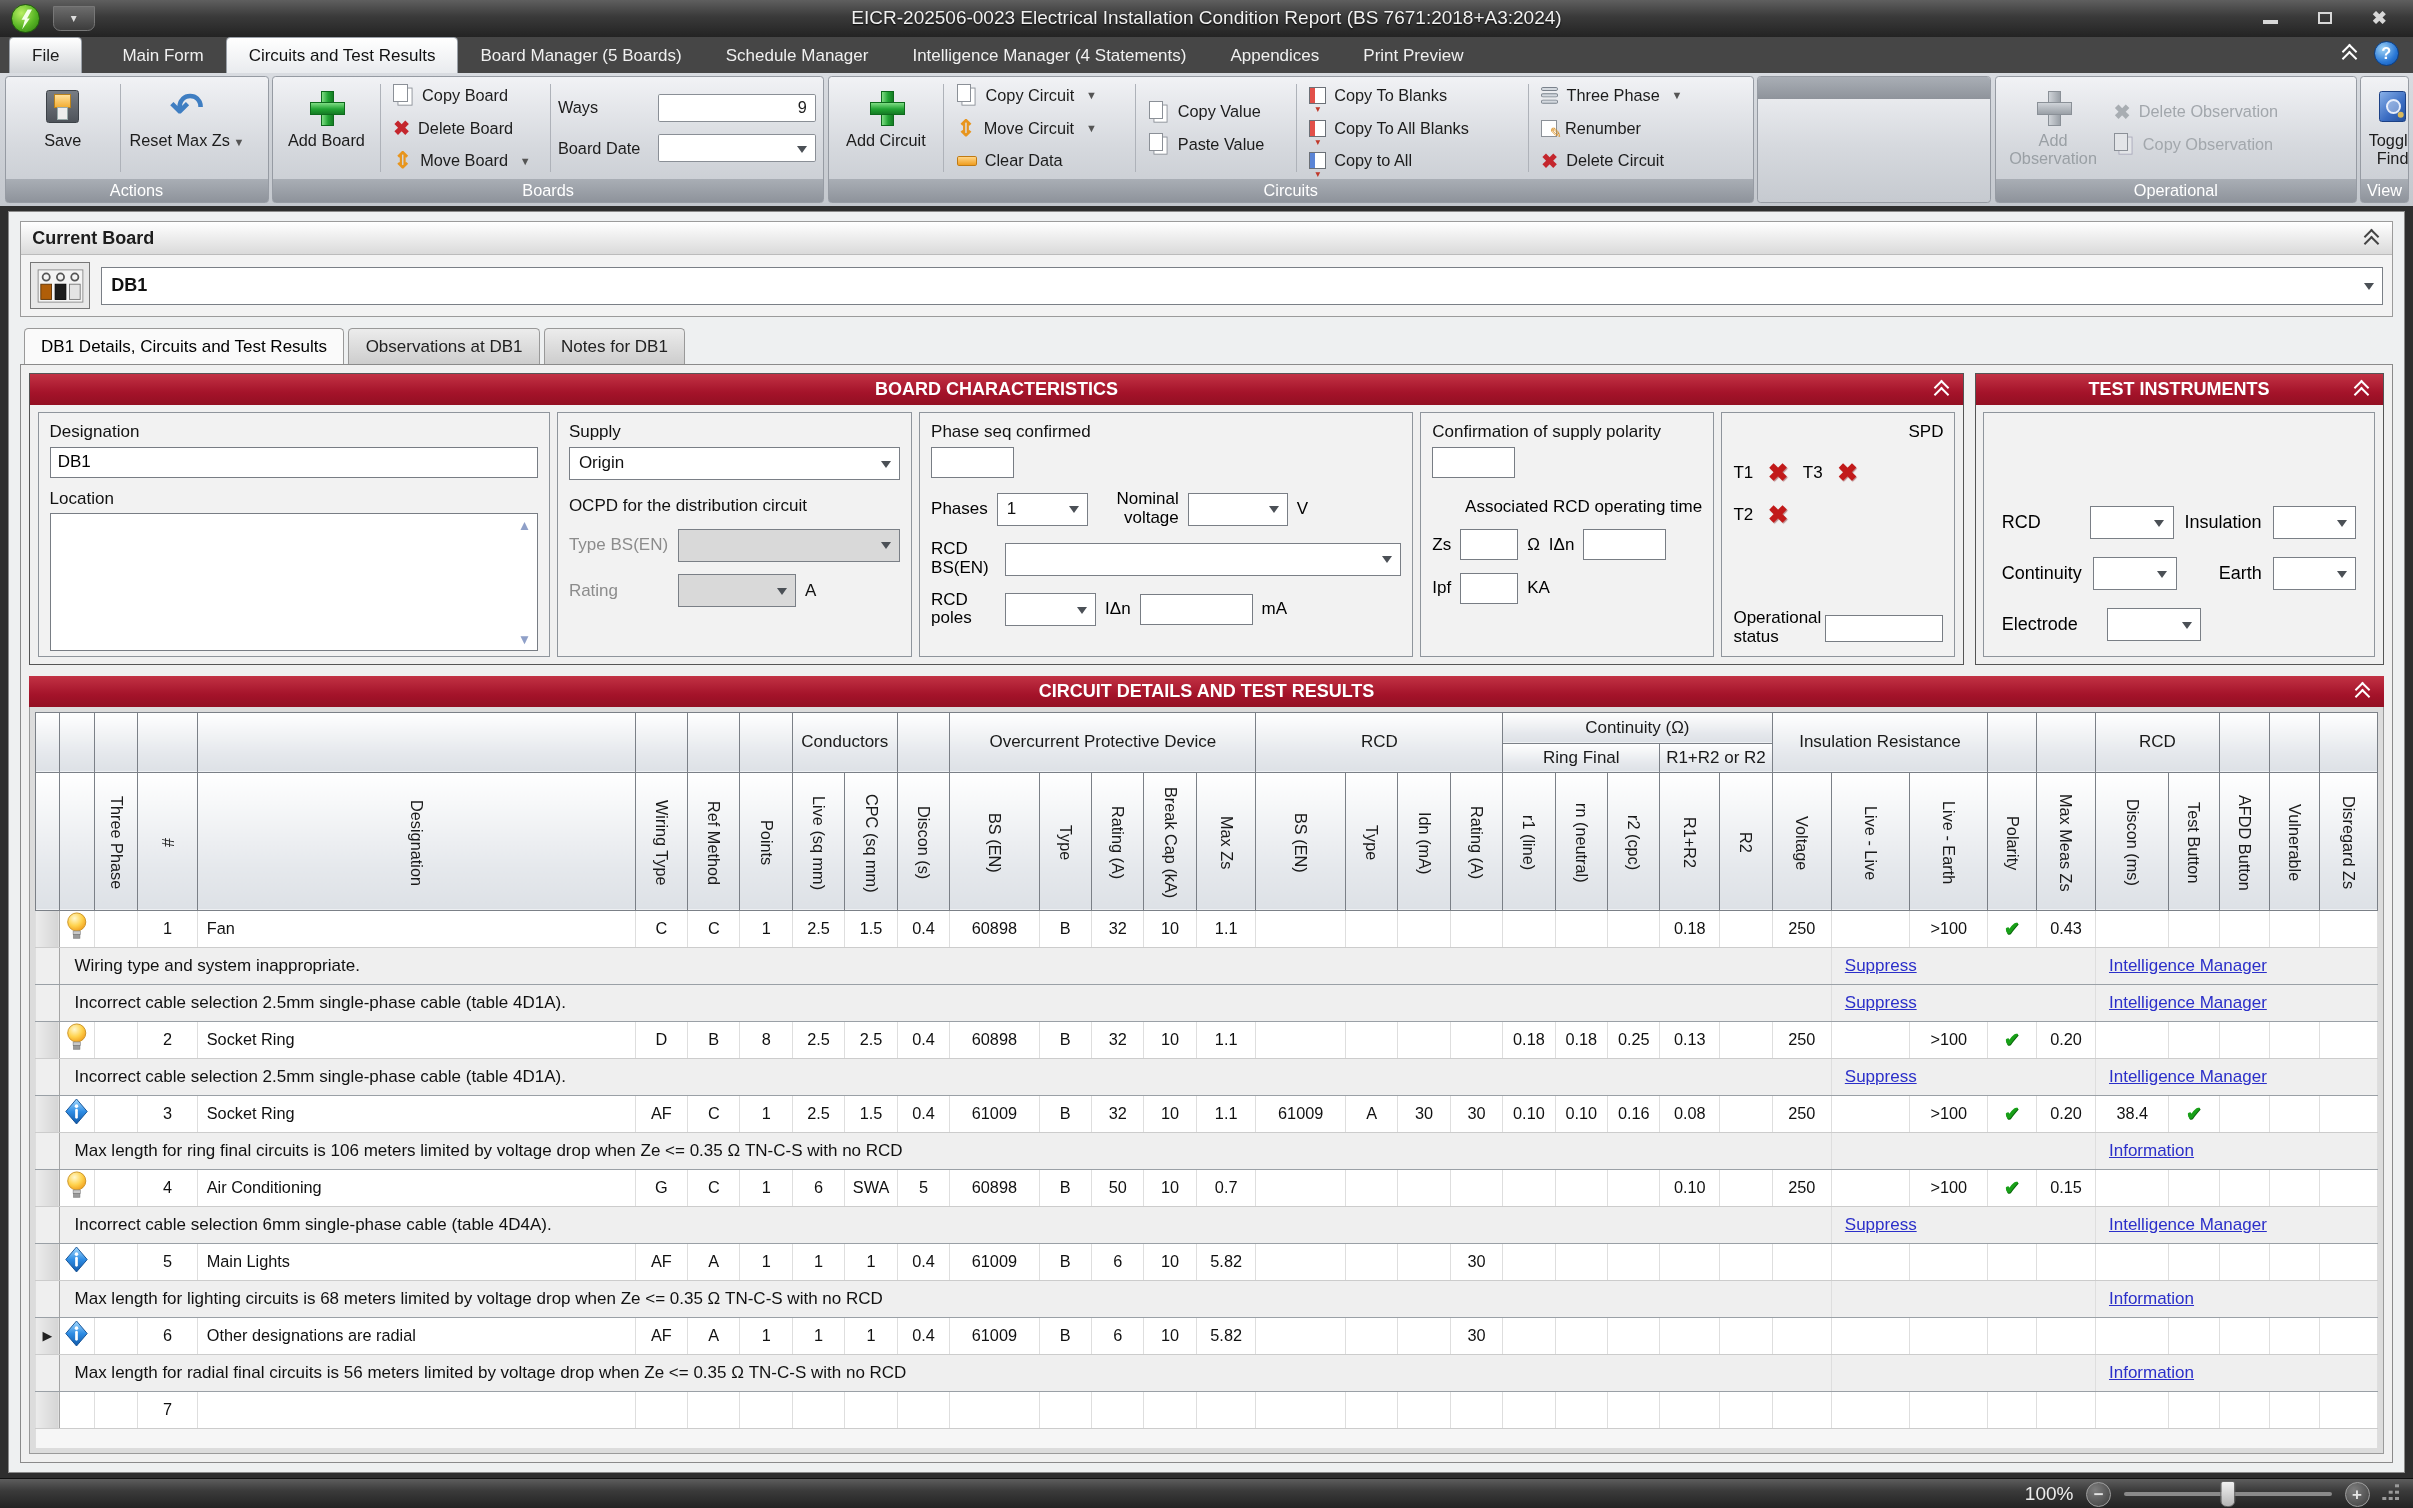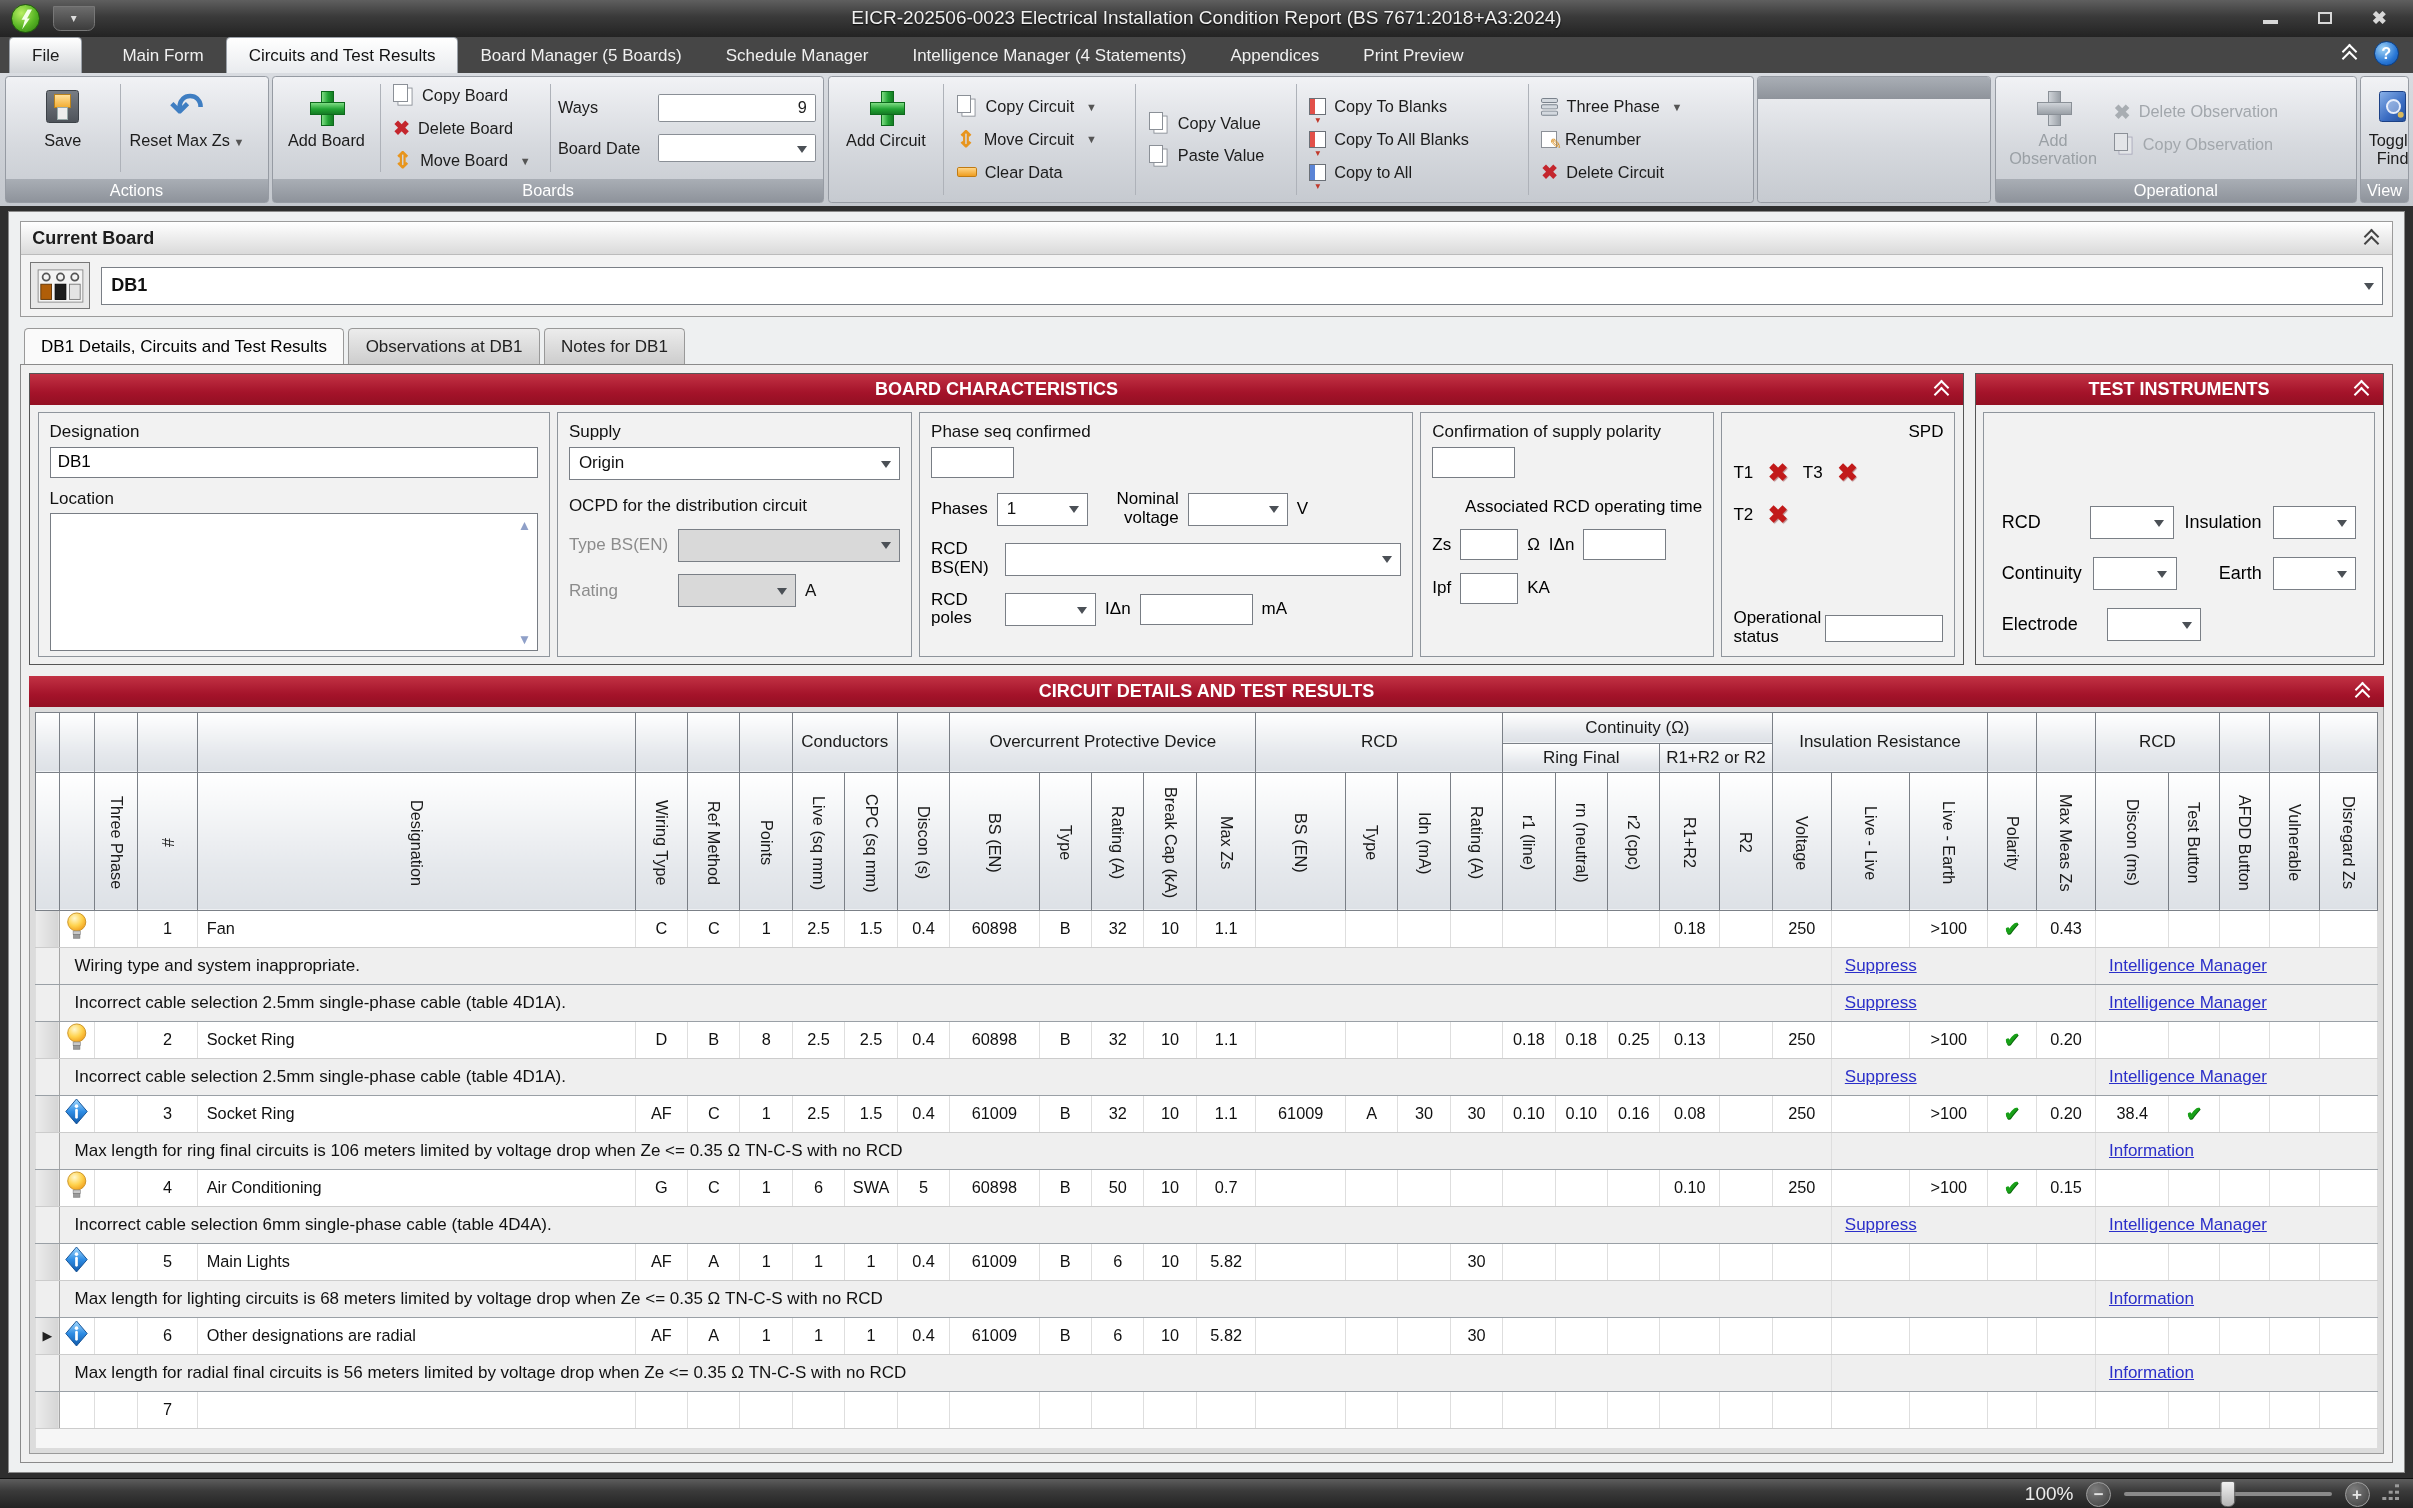--- a/index.html
+++ b/index.html
@@ -358,20 +358,21 @@
           <div class="sbtn">
             <span class="ic-renumber"></span>
             <span>Renumber</span>
             </div>
           <div class="sbtn">
             <span class="ic-x"></span>
             <span>Delete Circuit</span>
             </div>
         </div>
       </div>
+      <div class="rg-label">Circuits</div>
     </div>
 
     <div class="rgroup" style="width:234px">
       <div class="rg-label"></div>
     </div>
 
     <div class="rgroup" style="width:362px">
       <div class="rg-body">
         <div class="bigbtn disabled">
           <span class="bicon">

